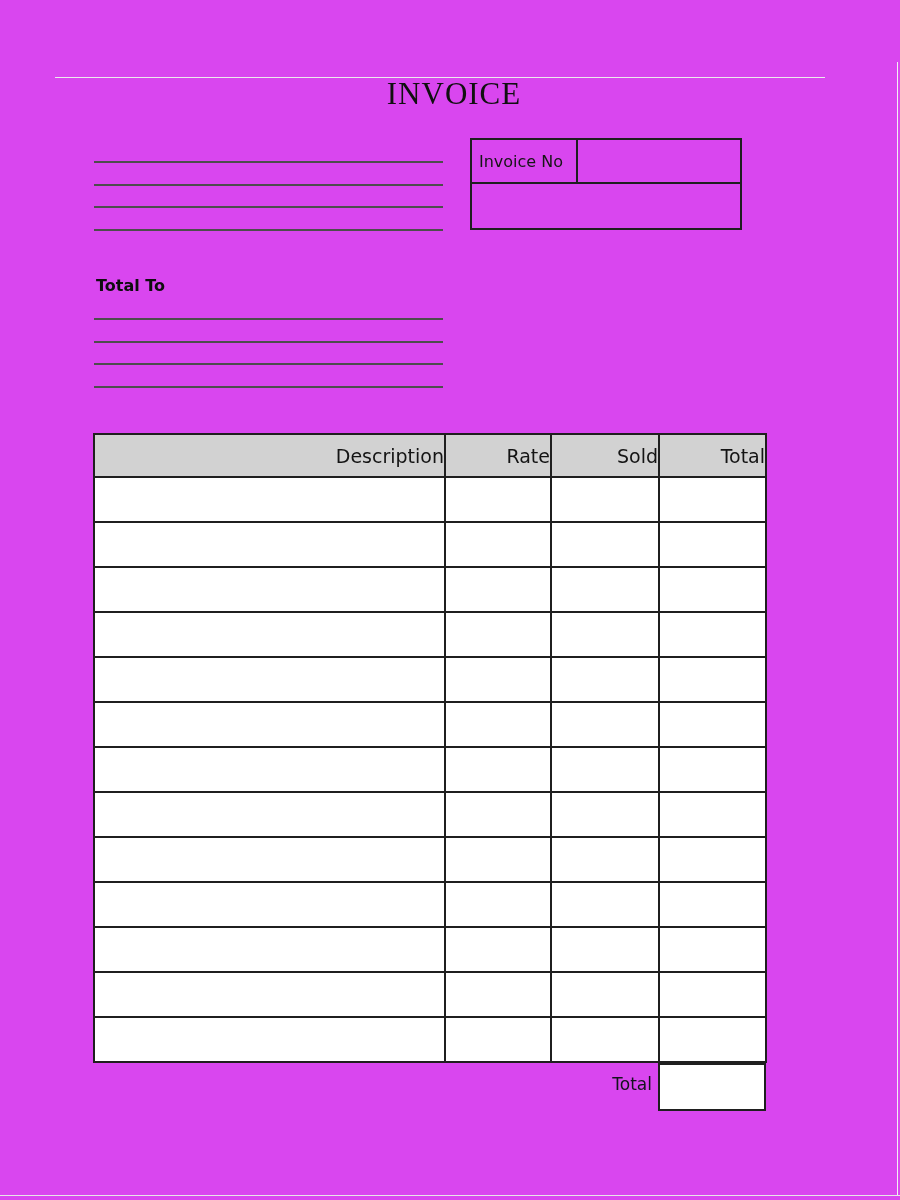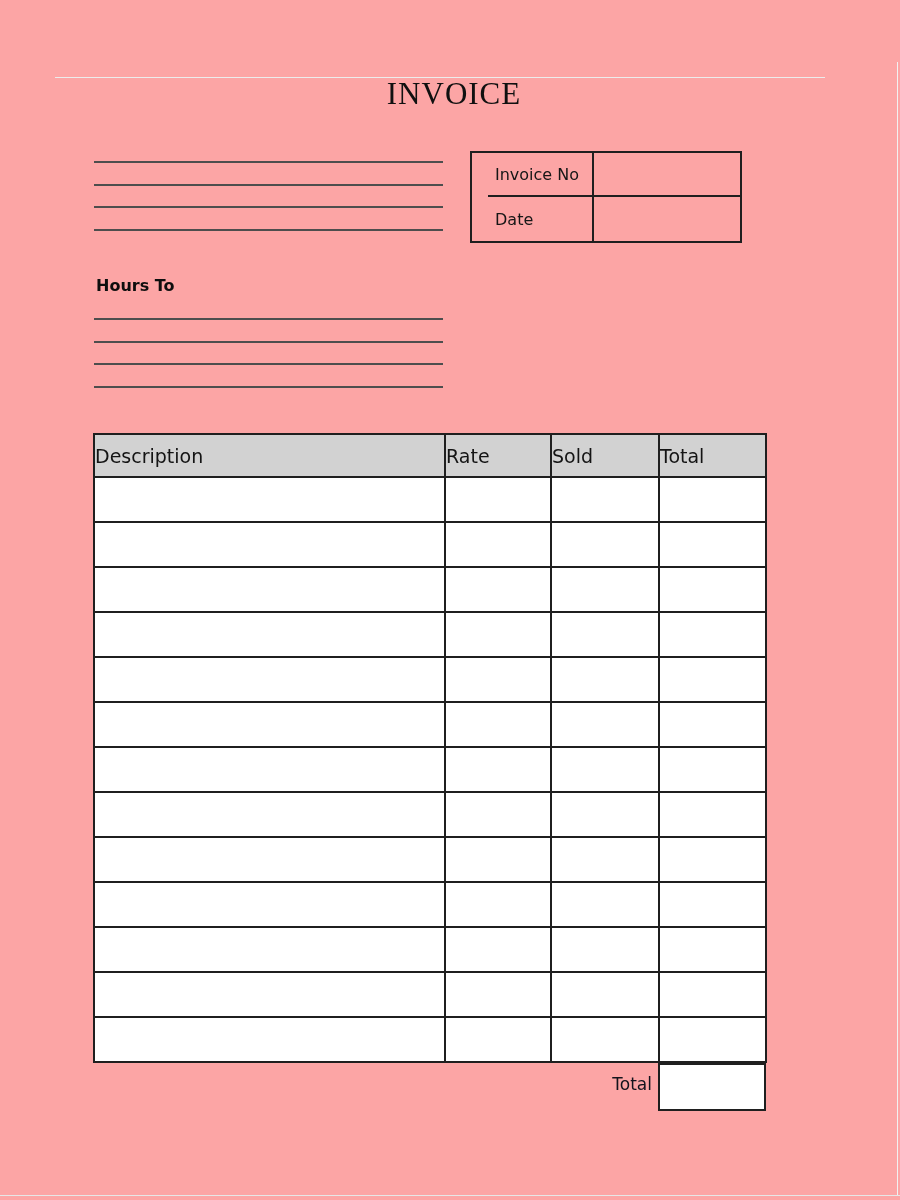--- a/index.html
+++ b/index.html
@@ -3,60 +3,60 @@
 <meta charset="utf-8">
 <style>
   :root{
     --border-color:#1f1f1f;
     --header-bg:#d2d2d2;
     --line-color:#4d4d4d;
     --text-color:#161616;
   }
   html,body{margin:0;padding:0;background:#ffffff;}
   .page{
-    position:relative;width:900px;height:1200px;background:#fca5a5;overflow:hidden;
+    position:relative;width:900px;height:1200px;background:#d946ef;overflow:hidden;
     font-family:"DejaVu Sans","Liberation Sans",sans-serif;color:var(--text-color);
   }
   
   .edge-top{position:absolute;left:55px;top:77px;width:770px;height:1px;background:#ececec;}
   .edge-bottom{position:absolute;left:0;top:1195px;width:900px;height:1px;background:#e7e7e7;}
   .edge-right{position:absolute;left:897px;top:62px;width:1px;height:1133px;background:#f1f1f1;}
 
   .title{
     position:absolute;left:0;top:76px;width:908px;text-align:center;
     font-family:"Liberation Serif","DejaVu Serif",serif;
     font-size:31px;letter-spacing:1px;color:#101010;
   }
 
   .blank-line{position:absolute;left:94px;width:349px;height:2px;background:var(--line-color);}
 
   .info-box{
-    position:absolute;left:470px;top:151px;width:272px;height:92px;
+    position:absolute;left:470px;top:138px;width:272px;height:92px;
     border:2px solid var(--border-color);box-sizing:border-box;
-    display:grid;grid-template-columns:106px 1fr;grid-template-rows:1fr 1fr;padding-left:16px;
+    display:grid;grid-template-columns:106px 1fr;grid-template-rows:1fr 1fr;
   }
   .info-label{
     display:flex;align-items:center;padding-left:7px;font-size:16px;
     border-right:2px solid var(--border-color);
   }
   .info-row-top{border-bottom:2px solid var(--border-color);}
   .info-value{display:flex;align-items:center;padding-left:6px;font-size:16px;}
 
   .sold-to{position:absolute;left:96px;top:276px;font-size:16px;font-weight:bold;color:#0e0e0e;}
 
   .items{
     position:absolute;left:93px;top:433px;width:672px;
     border-collapse:collapse;table-layout:fixed;
   }
   .items th,.items td{
     border:2px solid var(--border-color);padding:0;overflow:hidden;
   }
   .items th{
     background:var(--header-bg);height:41px;
-    font-size:19px;font-weight:normal;text-align:left;vertical-align:middle;color:#141414;
+    font-size:19px;font-weight:normal;text-align:right;vertical-align:middle;color:#141414;
   }
   .items td{height:43px;background:#ffffff;font-size:15px;}
 
   .total-label{
     position:absolute;left:400px;top:1074px;width:252px;text-align:right;
     font-size:17px;color:#13131c;
   }
   .total-box{
     position:absolute;left:658px;top:1063px;width:108px;height:48px;
     border:2px solid var(--border-color);box-sizing:border-box;background:#ffffff;
@@ -77,25 +77,24 @@
   <div id="header-lines">
       <div class="blank-line" style="top: 161px;"></div>
       <div class="blank-line" style="top: 184px;"></div>
       <div class="blank-line" style="top: 206px;"></div>
       <div class="blank-line" style="top: 229px;"></div>
     </div>
 
   <div class="info-box">
     <div class="info-label info-row-top">Invoice No</div>
     <div class="info-value info-row-top"></div>
-    <div class="info-label">Date</div>
     <div class="info-value"></div>
   </div>
 
-  <div class="sold-to">Hours To</div>
+  <div class="sold-to">Total To</div>
 
   <div id="sold-to-lines">
       <div class="blank-line" style="top: 318px;"></div>
       <div class="blank-line" style="top: 341px;"></div>
       <div class="blank-line" style="top: 363px;"></div>
       <div class="blank-line" style="top: 386px;"></div>
     </div>
 
   <table class="items">
     <colgroup>

